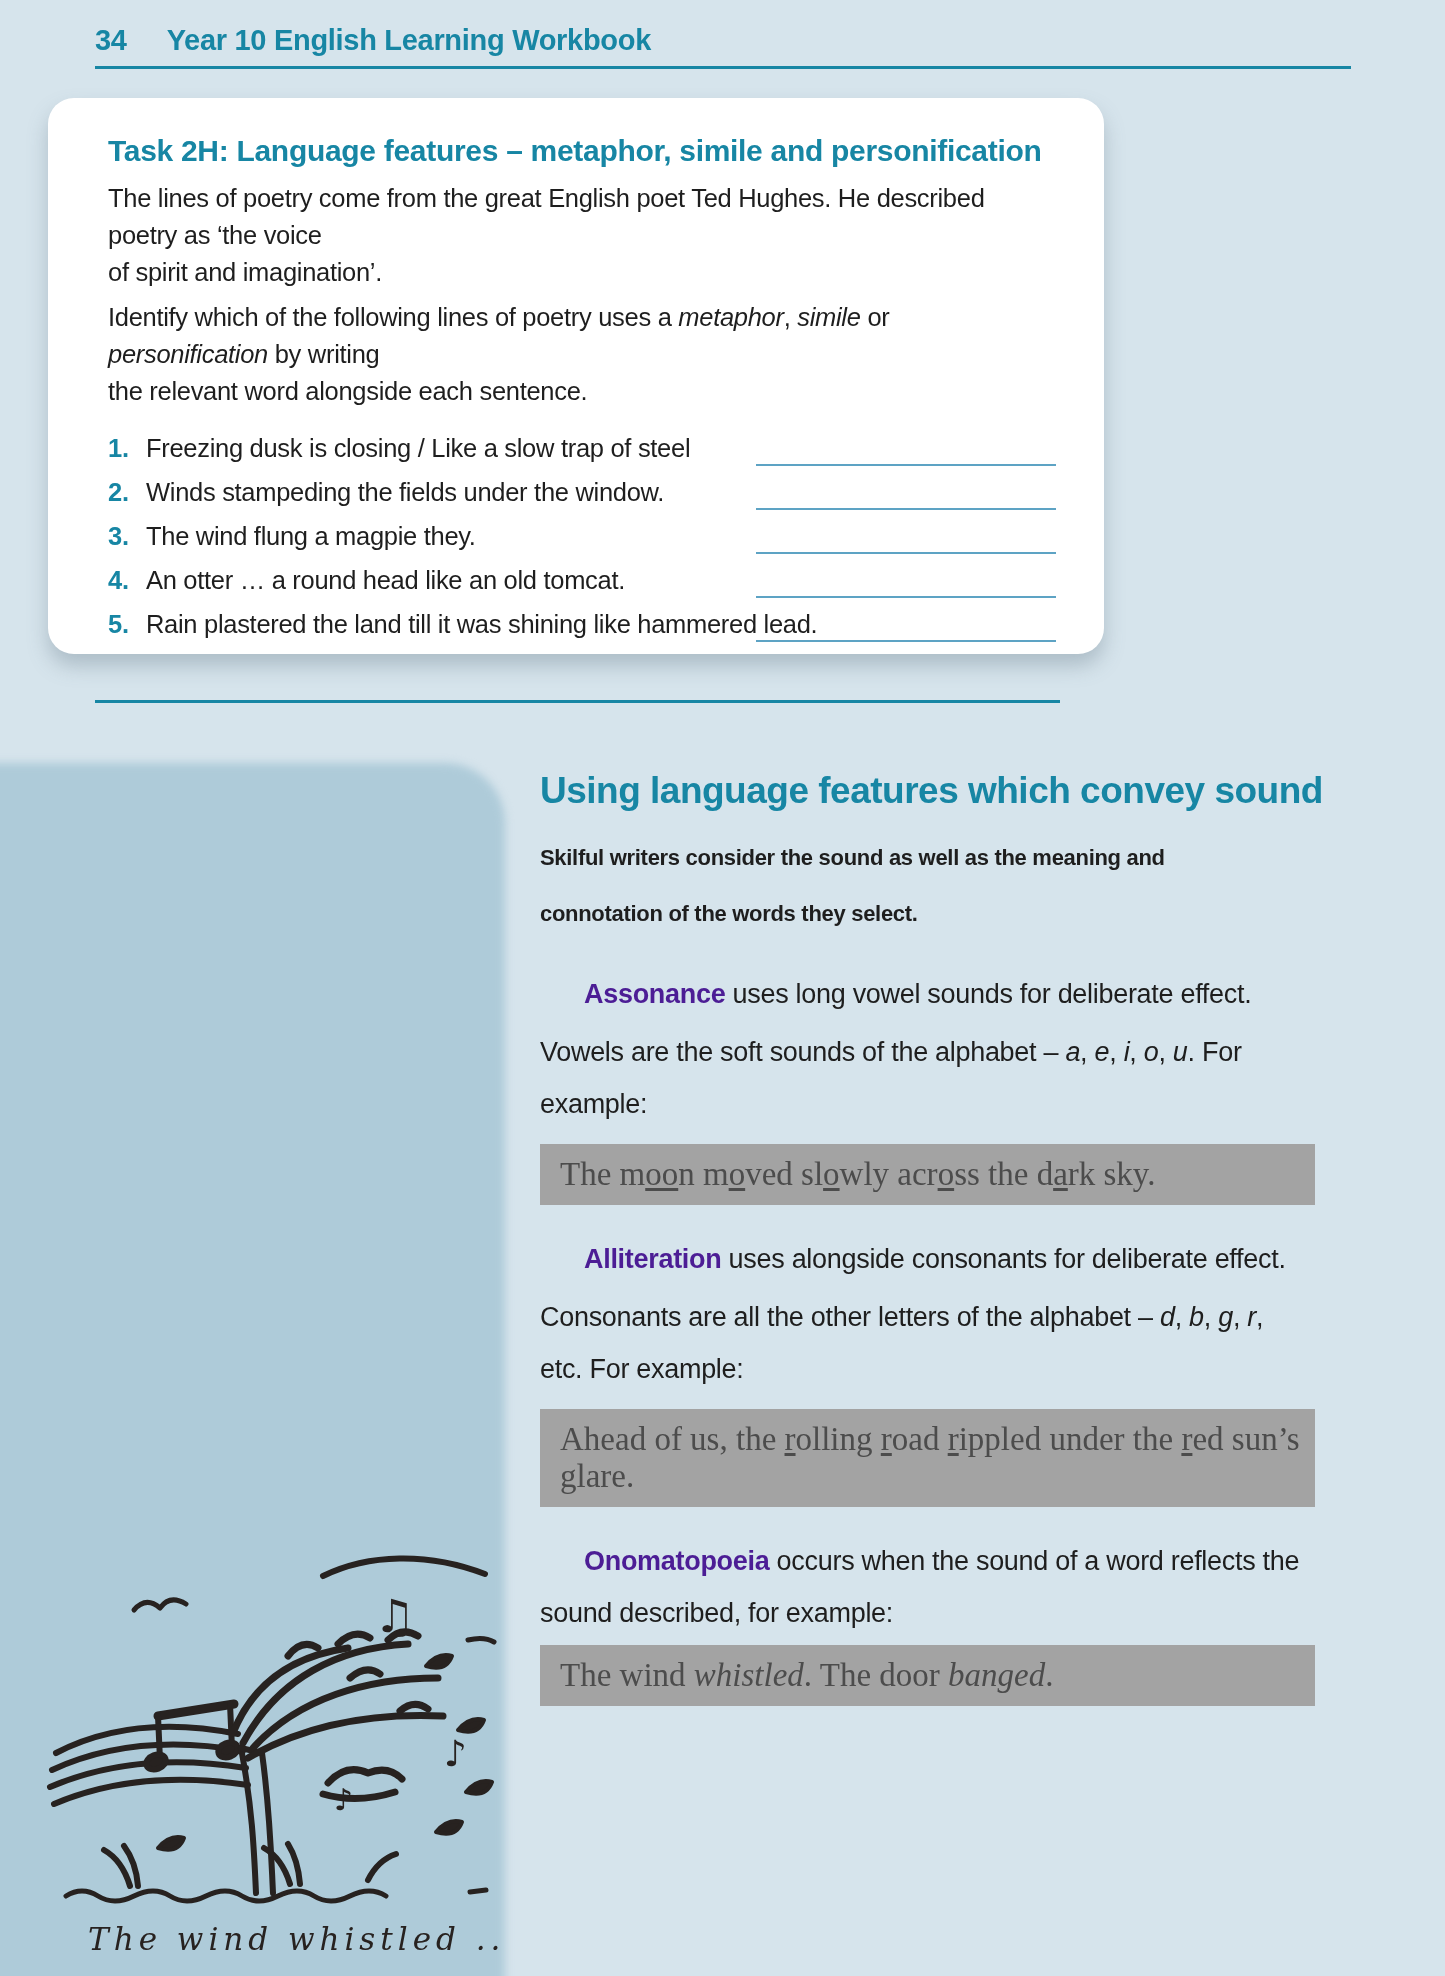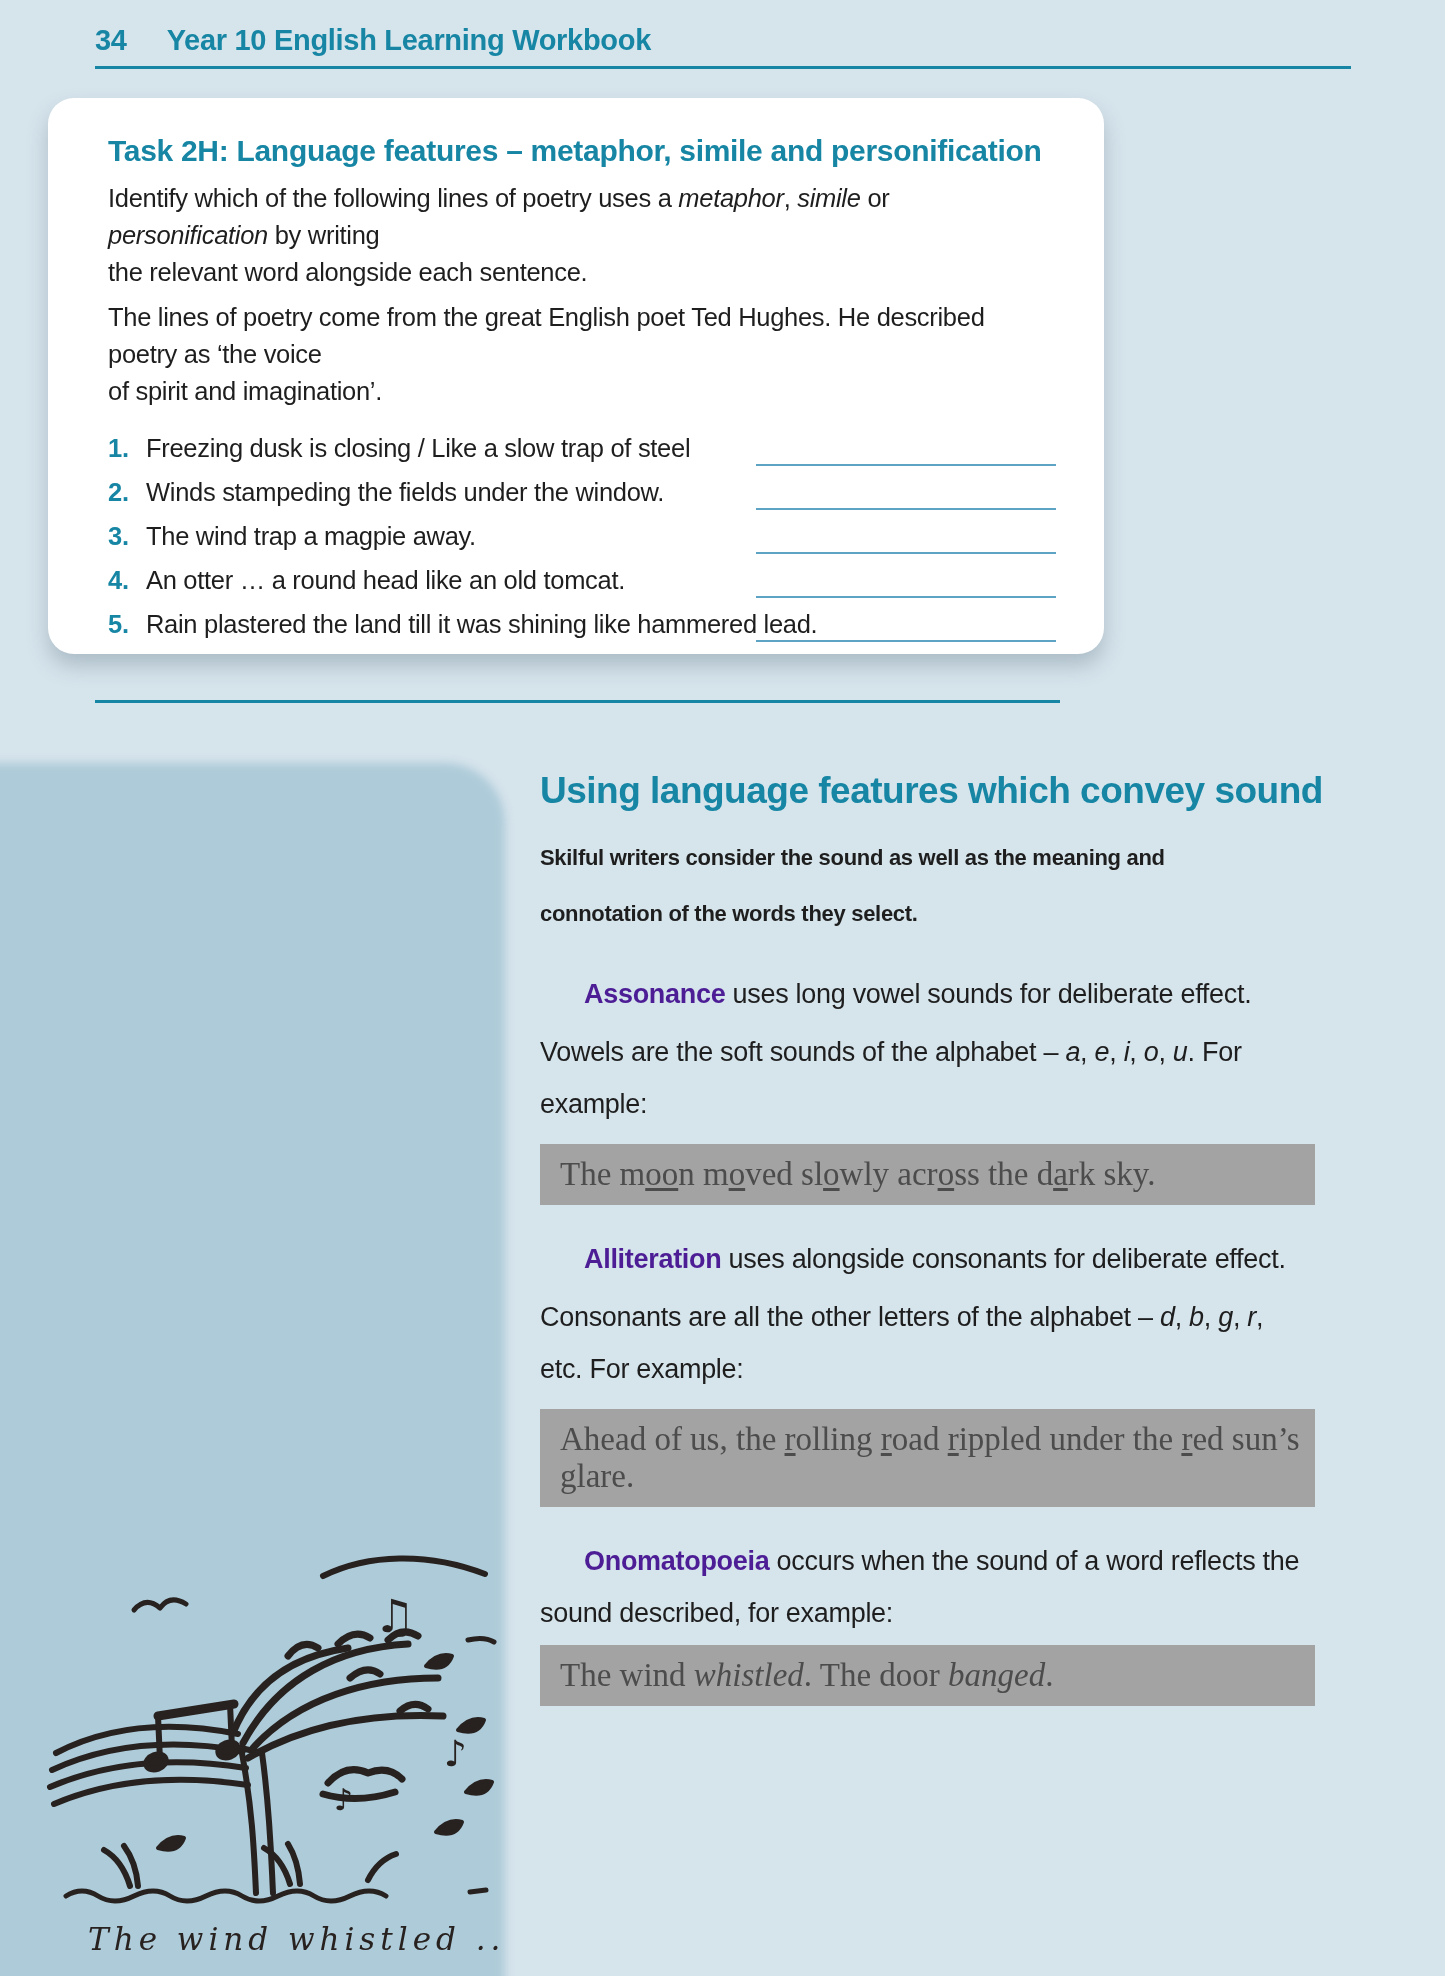--- a/index.html
+++ b/index.html
@@ -60,37 +60,37 @@
   <div class="left-panel"></div>
 
   <div class="page-header">
     <span>34</span>
     <span>Year 10 English Learning Workbook</span>
   </div>
   <div class="header-rule"></div>
 
   <div class="task-card">
     <div class="task-title">Task 2H: Language features – metaphor, simile and personification</div>
+    <p class="task-text">The lines of poetry come from the great English poet Ted Hughes. He described poetry as ‘the voice<br>of spirit and imagination’.</p>
     <p class="task-text">Identify which of the following lines of poetry uses a <i>metaphor</i>, <i>simile</i> or <i>personification</i> by writing<br>the relevant word alongside each sentence.</p>
-    <p class="task-text">The lines of poetry come from the great English poet Ted Hughes. He described poetry as ‘the voice<br>of spirit and imagination’.</p>
 
     <div class="task-list">
       <div class="task-row">
         <span class="task-num">1.</span>
         <span>Freezing dusk is closing / Like a slow trap of steel</span>
         <span class="answer-line"></span>
       </div>
       <div class="task-row">
         <span class="task-num">2.</span>
         <span>Winds stampeding the fields under the window.</span>
         <span class="answer-line"></span>
       </div>
       <div class="task-row">
         <span class="task-num">3.</span>
-        <span>The wind trap a magpie away.</span>
+        <span>The wind flung a magpie they.</span>
         <span class="answer-line"></span>
       </div>
       <div class="task-row">
         <span class="task-num">4.</span>
         <span>An otter … a round head like an old tomcat.</span>
         <span class="answer-line"></span>
       </div>
       <div class="task-row">
         <span class="task-num">5.</span>
         <span>Rain plastered the land till it was shining like hammered lead.</span>

